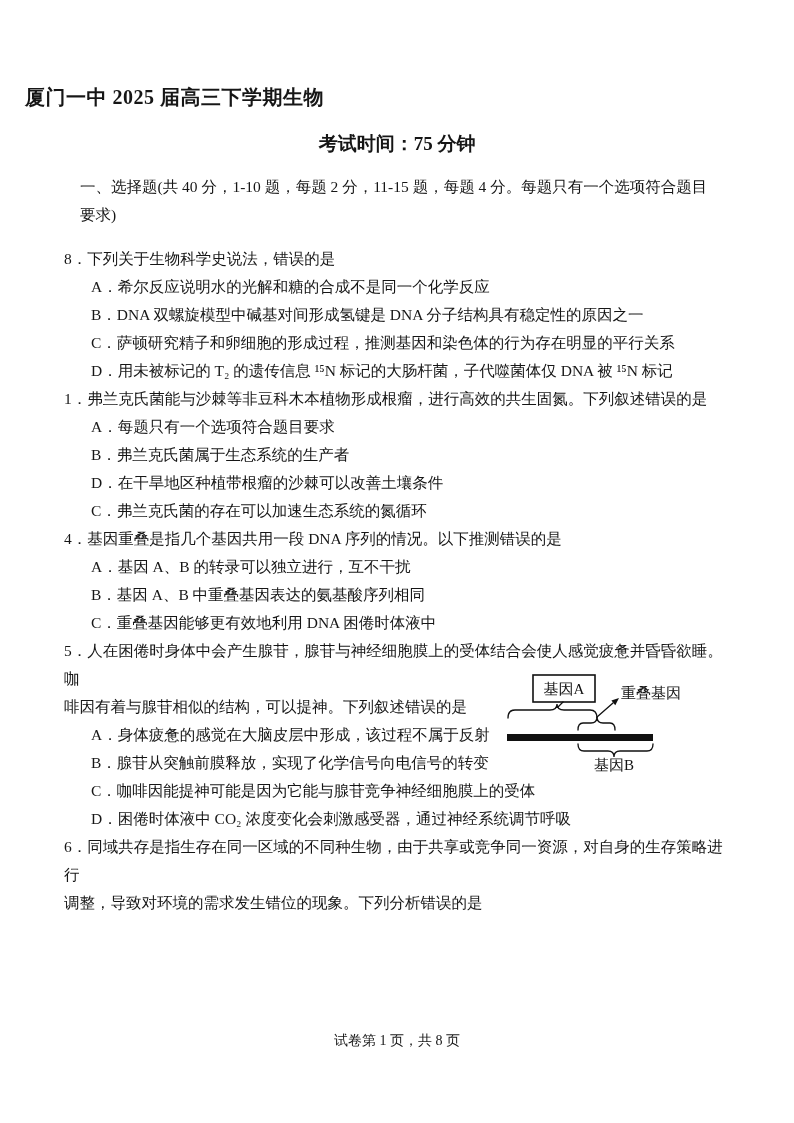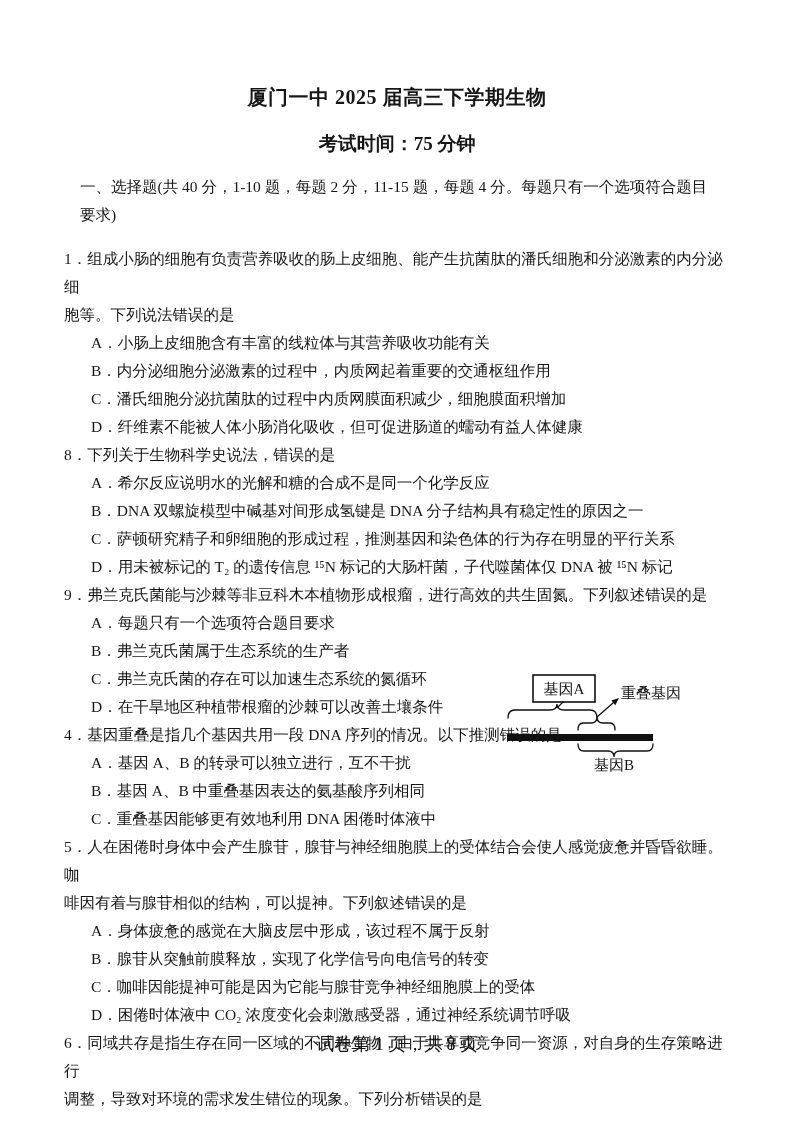--- a/index.html
+++ b/index.html
@@ -6,25 +6,26 @@
   .page{
     position:relative;
     width:794px;height:1123px;
     background:#ffffff;
     color:#161616;
     font-family:"Liberation Serif","DejaVu Serif",serif;
     overflow:hidden;
   }
   .doc-title{
     padding-top:84px;
-    text-align:center;
+    text-align:left;
     font-size:20px;
     font-weight:bold;
     line-height:26px;
     letter-spacing:0.5px;
+    padding-left:25px;
   }
   .doc-subtitle{
     margin-top:21px;
     text-align:center;
     font-size:19px;
     font-weight:bold;
     line-height:26px;
   }
   .content{
     margin:12px 64px 0 64px;
@@ -60,58 +61,50 @@
   .gene-figure .box{
     fill:none;
     stroke:#111;
     stroke-width:1.6;
   }
   .footer{
     position:absolute;
     left:0;right:0;
     top:1032px;
     text-align:center;
-    font-size:18px;
+    font-size:14px;
     color:#161616;
   }
 </style>
 </head>
 <body>
 
 <div class="page">
 
   <div class="doc-title">厦门一中 2025 届高三下学期生物</div>
   <div class="doc-subtitle">考试时间：75 分钟</div>
 
   <div class="content">
     <p class="section-header">一、选择题(共 40 分，1-10 题，每题 2 分，11-15 题，每题 4 分。每题只有一个选项符合题目要求)</p>
 
-    <div class="q">
-      <p class="stem">1．组成小肠的细胞有负责营养吸收的肠上皮细胞、能产生抗菌肽的潘氏细胞和分泌激素的内分泌细
-胞等。下列说法错误的是</p>
-      <p class="opt">A．小肠上皮细胞含有丰富的线粒体与其营养吸收功能有关</p>
-      <p class="opt">B．内分泌细胞分泌激素的过程中，内质网起着重要的交通枢纽作用</p>
-      <p class="opt">C．潘氏细胞分泌抗菌肽的过程中内质网膜面积减少，细胞膜面积增加</p>
-      <p class="opt">D．纤维素不能被人体小肠消化吸收，但可促进肠道的蠕动有益人体健康</p>
-    </div>
 
     <div class="q">
       <p class="stem">8．下列关于生物科学史说法，错误的是</p>
       <p class="opt">A．希尔反应说明水的光解和糖的合成不是同一个化学反应</p>
       <p class="opt">B．DNA 双螺旋模型中碱基对间形成氢键是 DNA 分子结构具有稳定性的原因之一</p>
       <p class="opt">C．萨顿研究精子和卵细胞的形成过程，推测基因和染色体的行为存在明显的平行关系</p>
       <p class="opt">D．用未被标记的 T₂ 的遗传信息 ¹⁵N 标记的大肠杆菌，子代噬菌体仅 DNA 被 ¹⁵N 标记</p>
     </div>
 
     <div class="q">
-      <p class="stem">9．弗兰克氏菌能与沙棘等非豆科木本植物形成根瘤，进行高效的共生固氮。下列叙述错误的是</p>
+      <p class="stem">1．弗兰克氏菌能与沙棘等非豆科木本植物形成根瘤，进行高效的共生固氮。下列叙述错误的是</p>
       <p class="opt">A．每题只有一个选项符合题目要求</p>
       <p class="opt">B．弗兰克氏菌属于生态系统的生产者</p>
+      <p class="opt">D．在干旱地区种植带根瘤的沙棘可以改善土壤条件</p>
       <p class="opt">C．弗兰克氏菌的存在可以加速生态系统的氮循环</p>
-      <p class="opt">D．在干旱地区种植带根瘤的沙棘可以改善土壤条件</p>
     </div>
 
     <div class="q">
       <p class="stem">4．基因重叠是指几个基因共用一段 DNA 序列的情况。以下推测错误的是</p>
       <p class="opt">A．基因 A、B 的转录可以独立进行，互不干扰</p>
       <p class="opt">B．基因 A、B 中重叠基因表达的氨基酸序列相同</p>
       <p class="opt">C．重叠基因能够更有效地利用 DNA 困倦时体液中</p>
     </div>
 
     <div class="q">

